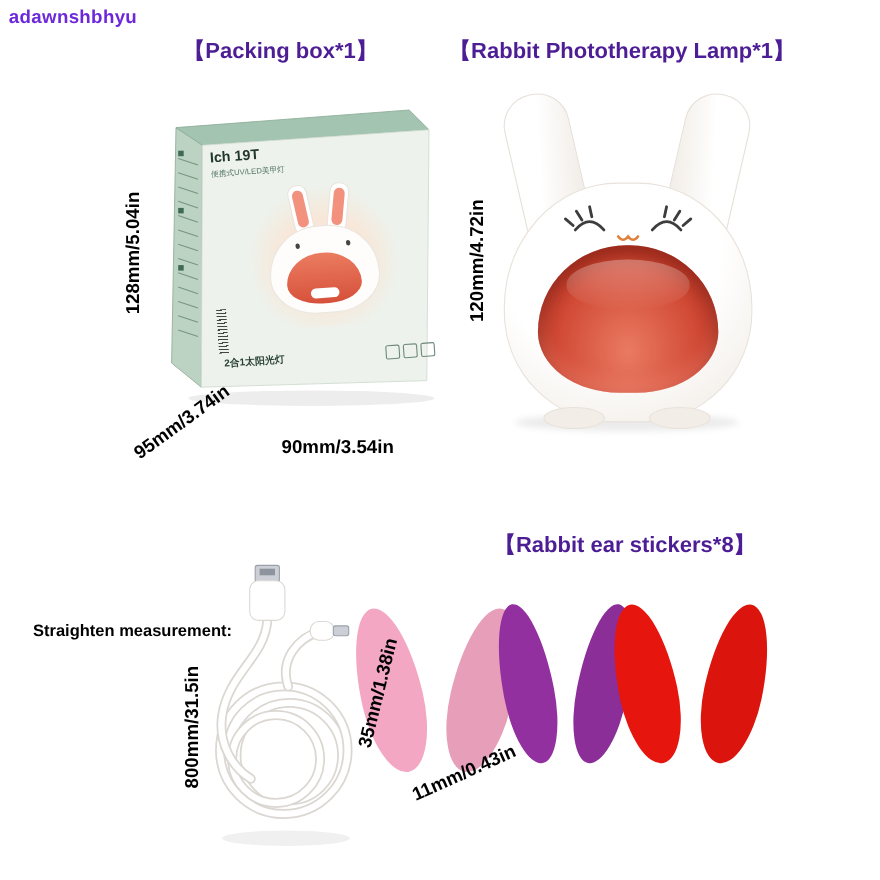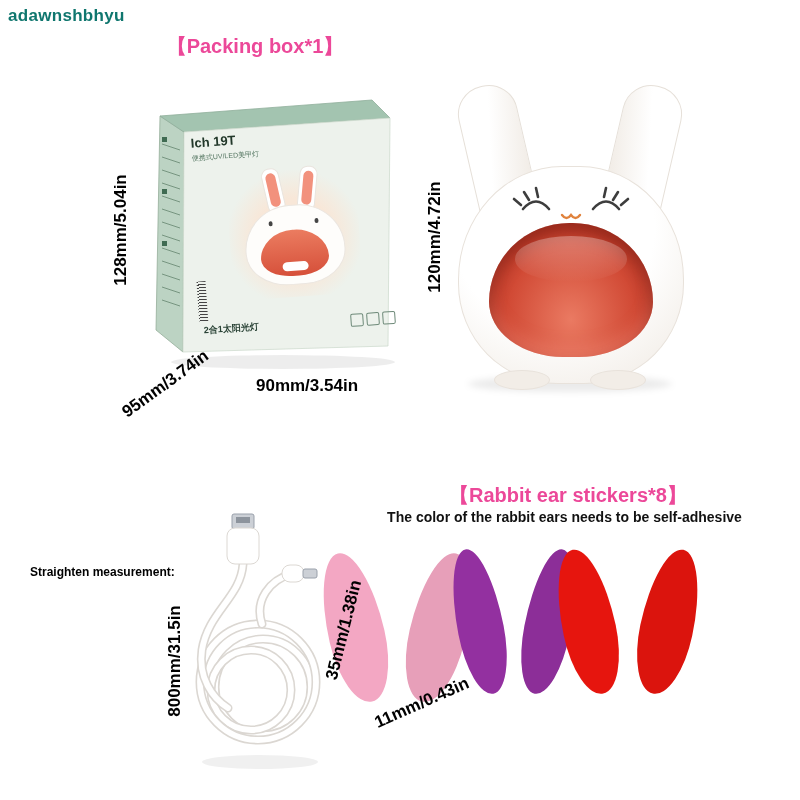--- a/index.html
+++ b/index.html
@@ -1,22 +1,22 @@
 <!DOCTYPE html>
 <html><head>
 <meta charset="utf-8">
 <style>
   html,body{margin:0;padding:0;background:#fff;}
   .canvas{position:relative;width:800px;height:800px;background:#ffffff;overflow:hidden;
           font-family:"Liberation Sans",sans-serif;color:#000;}
   .layer{position:absolute;inset:0;}
-  .title{position:absolute;font-size:20px;font-weight:700;color:#ec4899;text-align:center;white-space:nowrap;}
+  .title{position:absolute;font-size:20px;font-weight:700;color:#4c1d95;text-align:center;white-space:nowrap;}
   .dim{position:absolute;font-size:17px;font-weight:700;color:#000;text-align:center;white-space:nowrap;}
 
-  #watermark{position:absolute;left:8px;top:6px;font-size:17px;font-weight:700;color:#0f766e;letter-spacing:.3px;}
+  #watermark{position:absolute;left:8px;top:6px;font-size:17px;font-weight:700;color:#6d28d9;letter-spacing:.3px;}
 
   
   #t-box{left:115px;top:33px;width:280px;}
   #box-photo{position:absolute;left:148px;top:86px;width:250px;height:285px;}
   #box-front{position:absolute;left:38px;top:46px;width:202px;height:216px;transform:rotate(-4deg);transform-origin:0 0;}
   #box-model{position:absolute;left:4px;top:4px;font-size:13px;font-weight:700;color:#22382a;}
   #box-sub{position:absolute;left:4px;top:22px;font-size:7px;color:#547661;}
   #box-art{position:absolute;left:36px;top:40px;width:130px;height:132px;
            background:radial-gradient(circle at 50% 55%,#f8e7d8 0%,#f8e7d8 40%,rgba(248,231,216,0) 70%);}
   .mini-ear{position:absolute;top:2px;width:16px;height:44px;border-radius:8px;background:#fff;border:1px solid #e9e4de;}
@@ -31,21 +31,21 @@
               background:linear-gradient(180deg,#eb7c60,#d6503a);
               border-radius:50% 50% 46% 46% / 62% 62% 40% 40%;}
   #mini-button{position:absolute;left:50%;transform:translateX(-50%);bottom:5px;width:26px;height:9px;border-radius:5px;background:#fff;display:block;}
   #box-barcode{position:absolute;left:0;bottom:26px;width:9px;height:40px;
                background:repeating-linear-gradient(0deg,#444 0 1px,transparent 1px 3px);}
   #box-bottom{position:absolute;left:4px;bottom:10px;font-size:9px;font-weight:700;color:#2a4336;}
   #box-icons{position:absolute;right:6px;bottom:10px;display:flex;gap:3px;}
   #box-icons i{width:11px;height:11px;border:1px solid #6d8978;border-radius:2px;display:block;}
   #d-128{left:36px;top:220px;width:170px;transform:rotate(-90deg);}
   #d-95{left:88px;top:374px;width:155px;transform:rotate(-36deg);}
-  #d-90{left:228px;top:376px;width:158px;}
+  #d-90{left:228px;top:397px;width:158px;}
 
   
   #t-lamp{left:398px;top:33px;width:335px;}
   #lamp-photo{position:absolute;left:452px;top:80px;width:236px;height:312px;}
   #lamp-shadow{position:absolute;left:16px;bottom:0;width:204px;height:16px;background:rgba(0,0,0,.08);
                border-radius:50%;filter:blur(3px);}
   .lamp-ear{position:absolute;top:2px;width:58px;height:160px;border-radius:29px;border:1px solid #e6e0d9;
             background:linear-gradient(100deg,#ffffff 40%,#efe9e2 95%);z-index:1;}
   .lamp-ear.l{left:34px;transform:rotate(-13deg);transform-origin:50% 95%;}
   .lamp-ear.r{right:34px;transform:rotate(13deg);transform-origin:50% 95%;
@@ -61,21 +61,21 @@
   #lamp-gloss{position:absolute;left:16%;top:10%;width:68%;height:34%;border-radius:50%;display:block;
               background:linear-gradient(180deg,rgba(255,255,255,.30),rgba(255,255,255,0));}
   .lamp-foot{position:absolute;bottom:2px;width:54px;height:18px;border-radius:50%;background:#f2ede7;
              border:1px solid #e8e2db;z-index:3;}
   .lamp-foot.l{left:42px;} .lamp-foot.r{right:42px;}
   #d-120{left:352px;top:227px;width:165px;transform:rotate(-90deg);}
   #d-85{left:488px;top:400px;width:158px;}
 
   
   #t-cable{left:123px;top:474px;width:260px;}
-  #cable-label{position:absolute;left:30px;top:565px;font-size:12px;font-weight:700;color:#000;white-space:nowrap;}
+  #cable-label{position:absolute;left:30px;top:565px;font-size:15px;font-weight:700;color:#000;white-space:nowrap;}
   #d-800{left:95px;top:651px;width:160px;transform:rotate(-90deg);}
   #cable-photo{position:absolute;left:188px;top:512px;}
   .cu{fill:none;stroke:#dbd7d2;stroke-width:9;stroke-linecap:round;}
   .co{fill:none;stroke:#ffffff;stroke-width:5.8;stroke-linecap:round;}
 
   
   #t-stickers{left:418px;top:482px;width:300px;}
   #stickers-note{position:absolute;left:352px;top:509px;width:425px;text-align:center;
                  font-size:14px;font-weight:700;color:#111;}
   .pair{position:absolute;}
@@ -163,20 +163,21 @@
           </div>
       </div>
     </div>
 
     <div class="dim" id="d-128">128mm/5.04in</div>
     <div class="dim" id="d-95">95mm/3.74in</div>
     <div class="dim" id="d-90">90mm/3.54in</div>
   </div>
 
   <div class="layer">
+    <div class="title" id="t-lamp">【Rabbit Phototherapy Lamp*1】</div>
 
     <div id="lamp-photo">
       <div id="lamp-shadow"></div>
       <div class="lamp-ear l"></div>
       <div class="lamp-ear r"></div>
       <div id="lamp-head">
         <svg id="lamp-face" width="224" height="216" viewBox="0 0 224 216">
           <g fill="none" stroke="#3d3d3d" stroke-width="2.6" stroke-linecap="round">
             <path d="M64 42 q13 -15 26 0"></path>
             <path d="M62 38 l-7 -6 M70 33 l-5 -8 M79 30 l-2 -9"></path>
@@ -221,21 +222,20 @@
       </g>
       <g>
         <rect x="94" y="53" width="22" height="17" rx="8" fill="#ffffff" stroke="#dcd8d3"></rect>
         <rect x="115" y="57" width="14" height="9" rx="2" fill="#ccd0d6" stroke="#9aa1ab"></rect>
       </g>
     </svg>
   </div>
 
   <div class="layer">
     <div class="title" id="t-stickers">【Rabbit ear stickers*8】</div>
-    <div id="stickers-note">The color of the rabbit ears needs to be self-adhesive</div>
 
     <div class="pair" id="pair-pink">
       <div class="ear l" style="background: rgb(243, 167, 195);"></div>
       <div class="ear r" style="background: rgb(243, 167, 195);"></div>
     </div>
     <div class="pair" id="pair-purple">
       <div class="ear l" style="background: rgb(147, 48, 160);"></div>
       <div class="ear r" style="background: rgb(147, 48, 160);"></div>
     </div>
     <div class="pair" id="pair-red">

